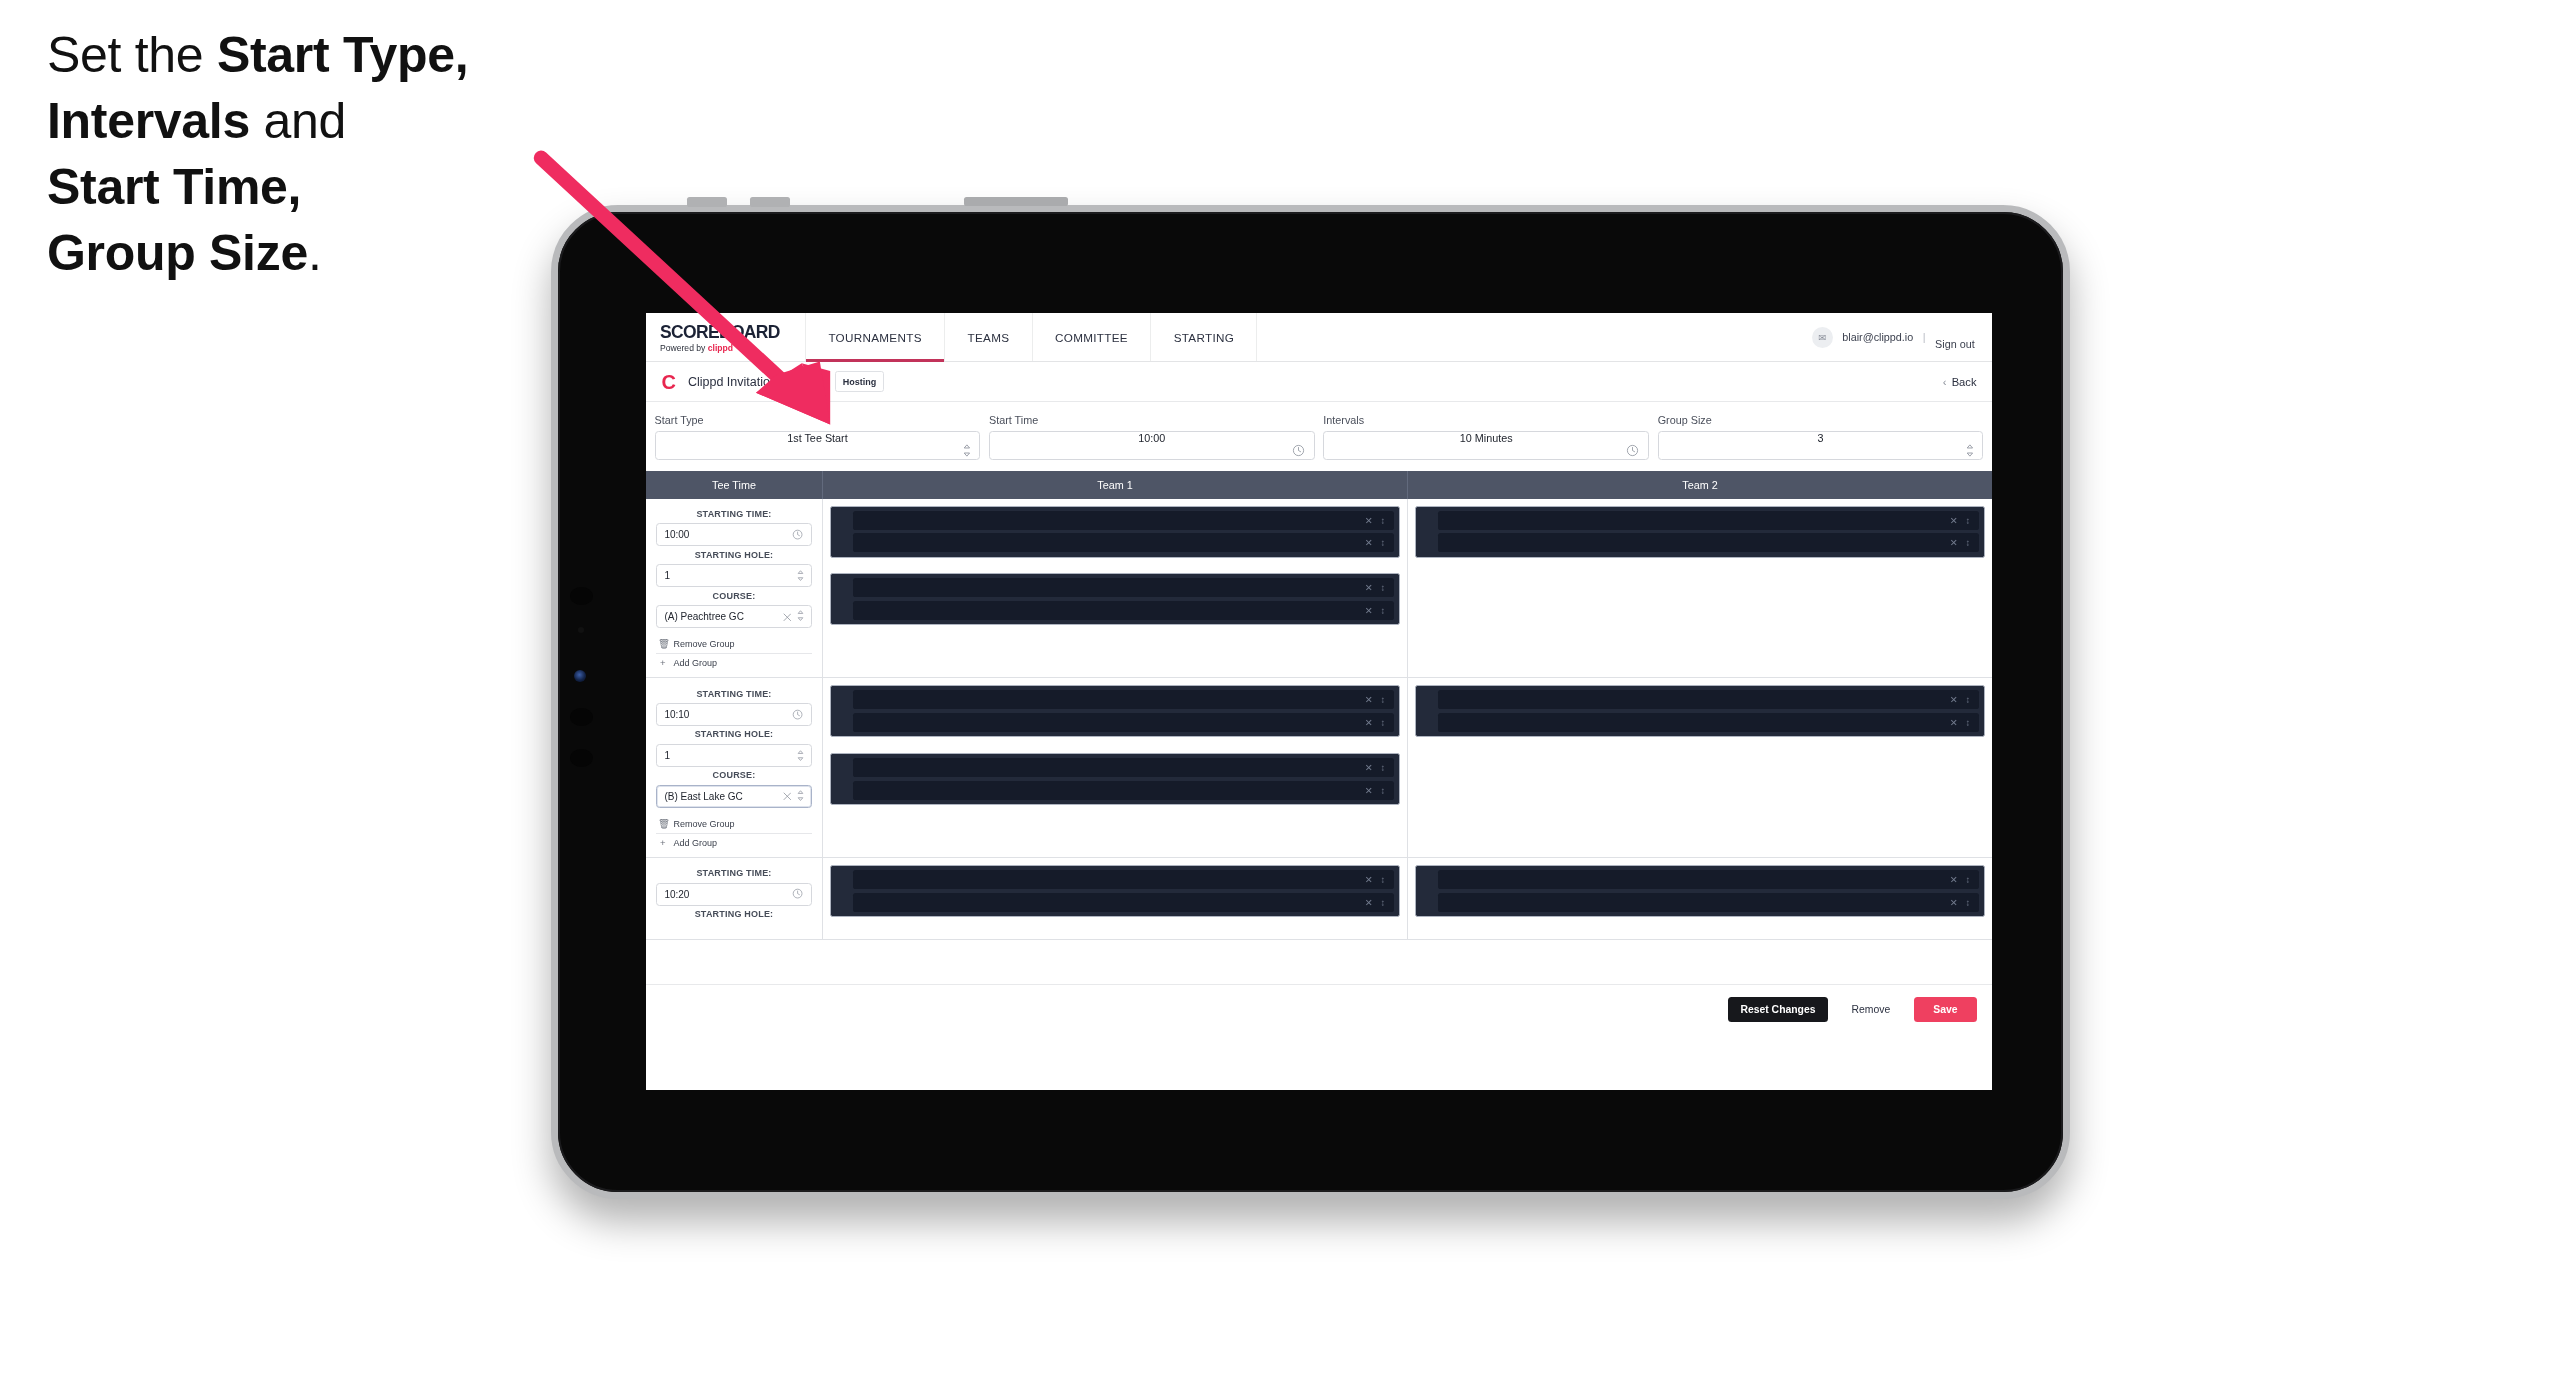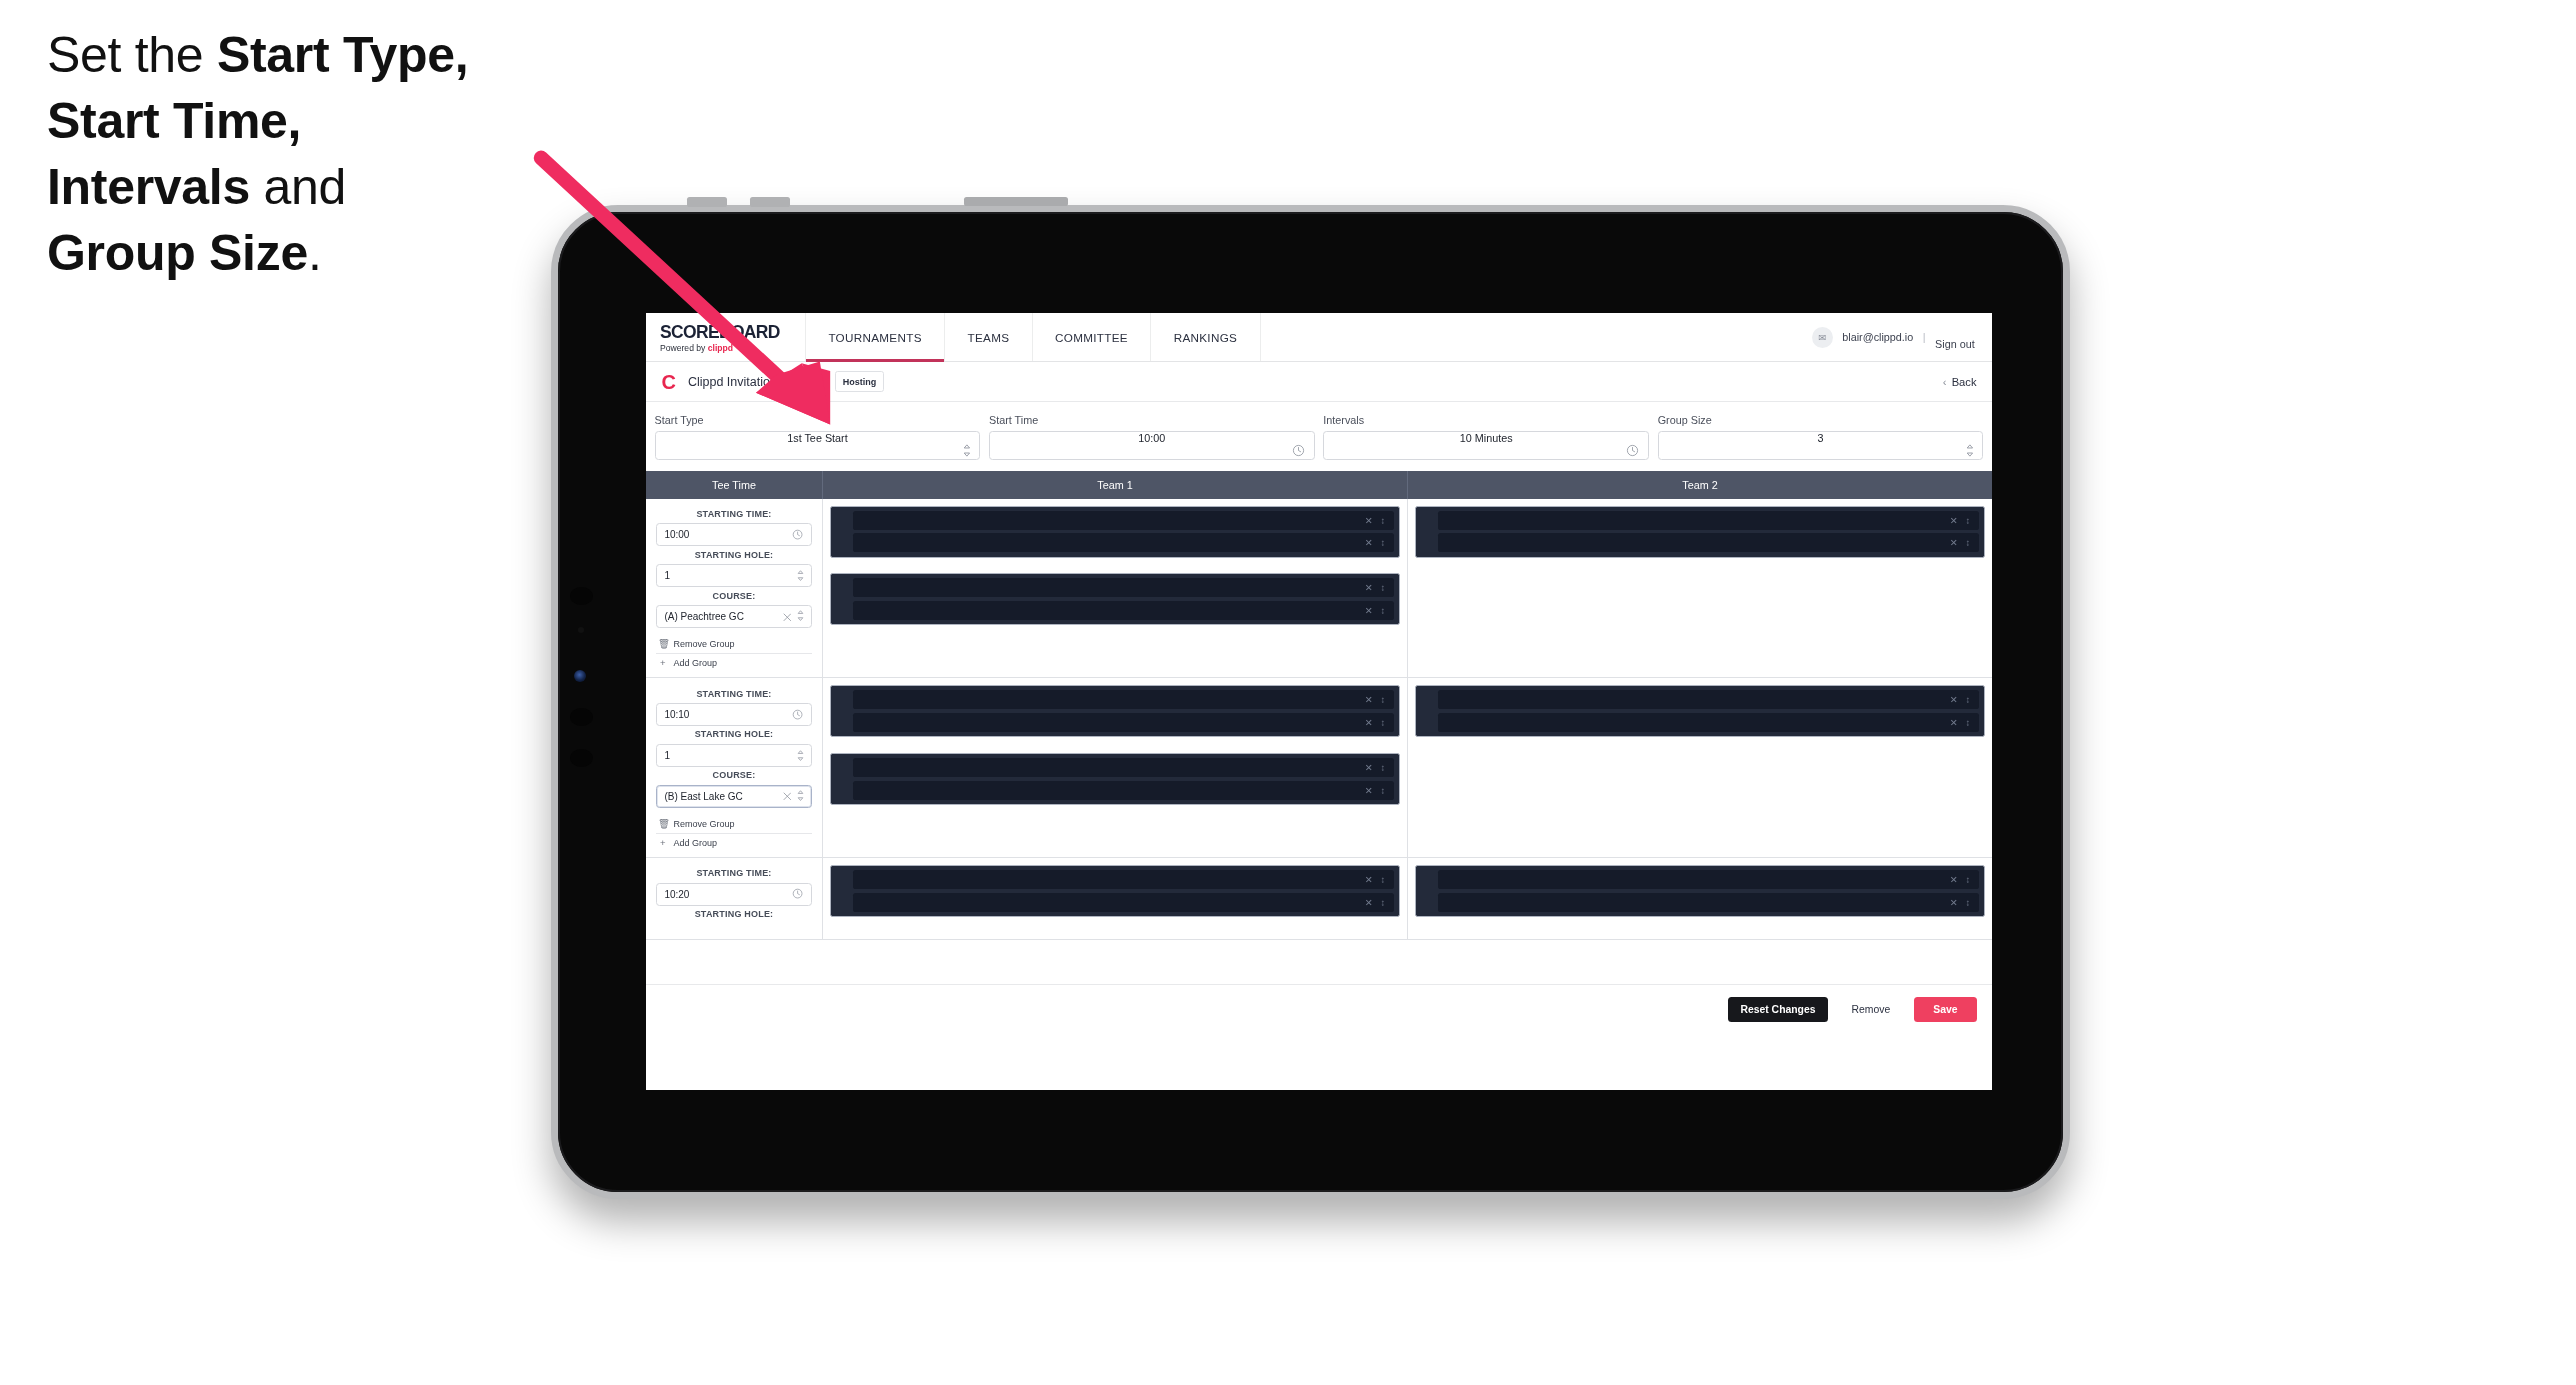--- a/index.html
+++ b/index.html
@@ -187,22 +187,22 @@
   
   .arrow { position:absolute; left:0; top:0; width:2576px; height:1386px; pointer-events:none; }
 </style>
 </head>
 <body>
 
 <div class="stage">
 
   <div class="caption">
     <div><span>Set the </span><b>Start Type,</b></div>
+    <div><b>Intervals</b><span> and</span></div>
     <div><b>Start Time,</b></div>
-    <div><b>Intervals</b><span> and</span></div>
     <div><b>Group Size</b><span>.</span></div>
   </div>
 
   <div class="device">
     <div class="btn-vol v1"></div>
     <div class="btn-vol v2"></div>
     <div class="btn-pow"></div>
     <div class="device-inner">
       <div class="sensors">
         <i class="s1"></i>
@@ -223,21 +223,21 @@
             <div class="nav-item active">
                 <span>TOURNAMENTS</span>
               </div>
             <div class="nav-item">
                 <span>TEAMS</span>
               </div>
             <div class="nav-item">
                 <span>COMMITTEE</span>
               </div>
             <div class="nav-item">
-                <span>RANKINGS</span>
+                <span>STARTING</span>
               </div>
           </div>
           <div class="nav-right">
             <div class="avatar">
                 <span>✉</span>
               </div>
             <span>blair@clippd.io</span>
             <span class="sep">|</span>
             <a>Sign out</a>
           </div>

